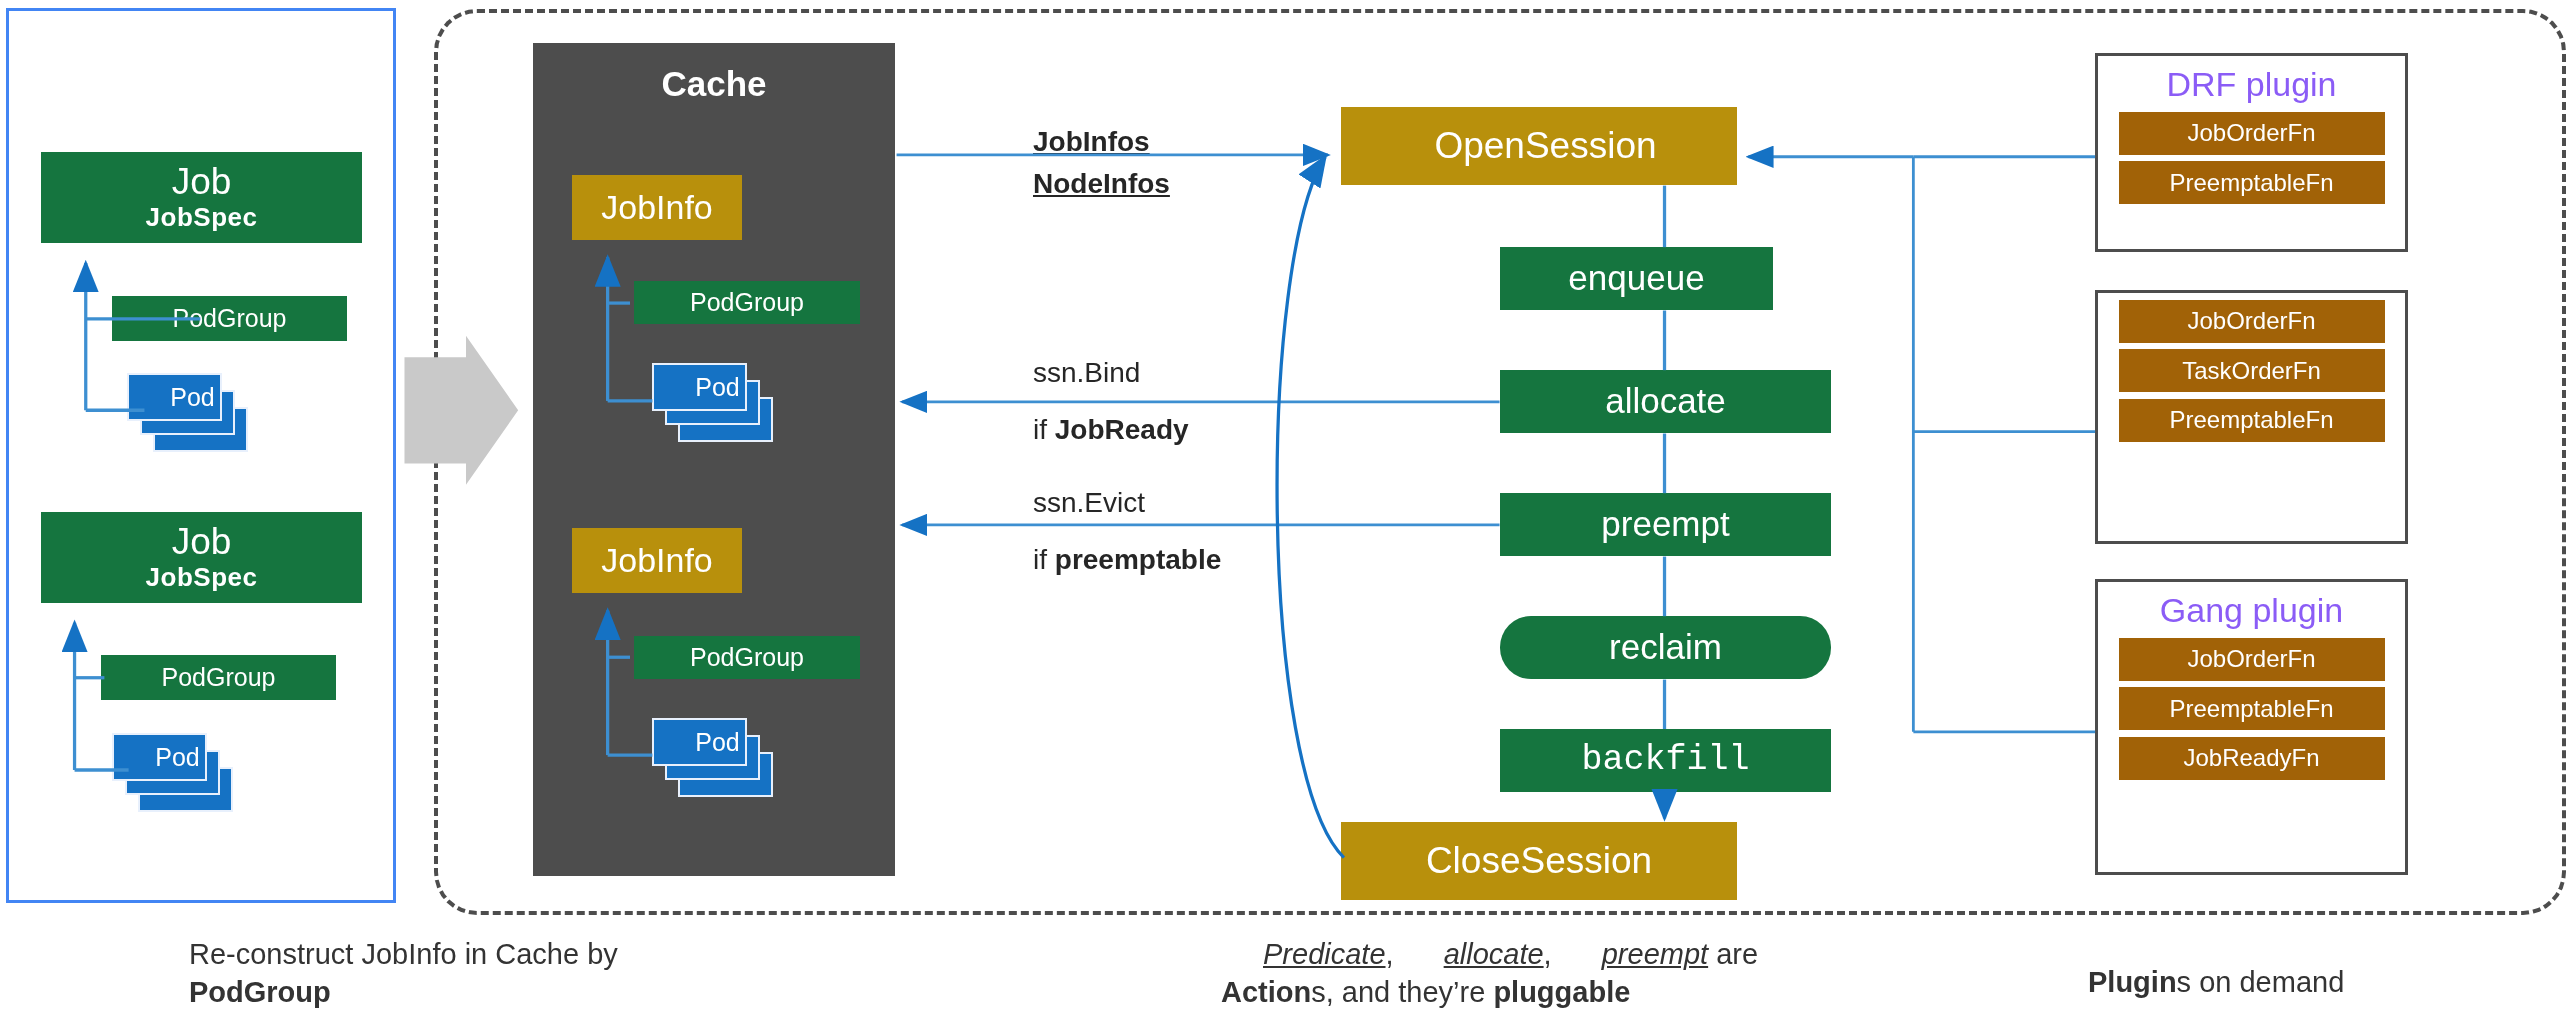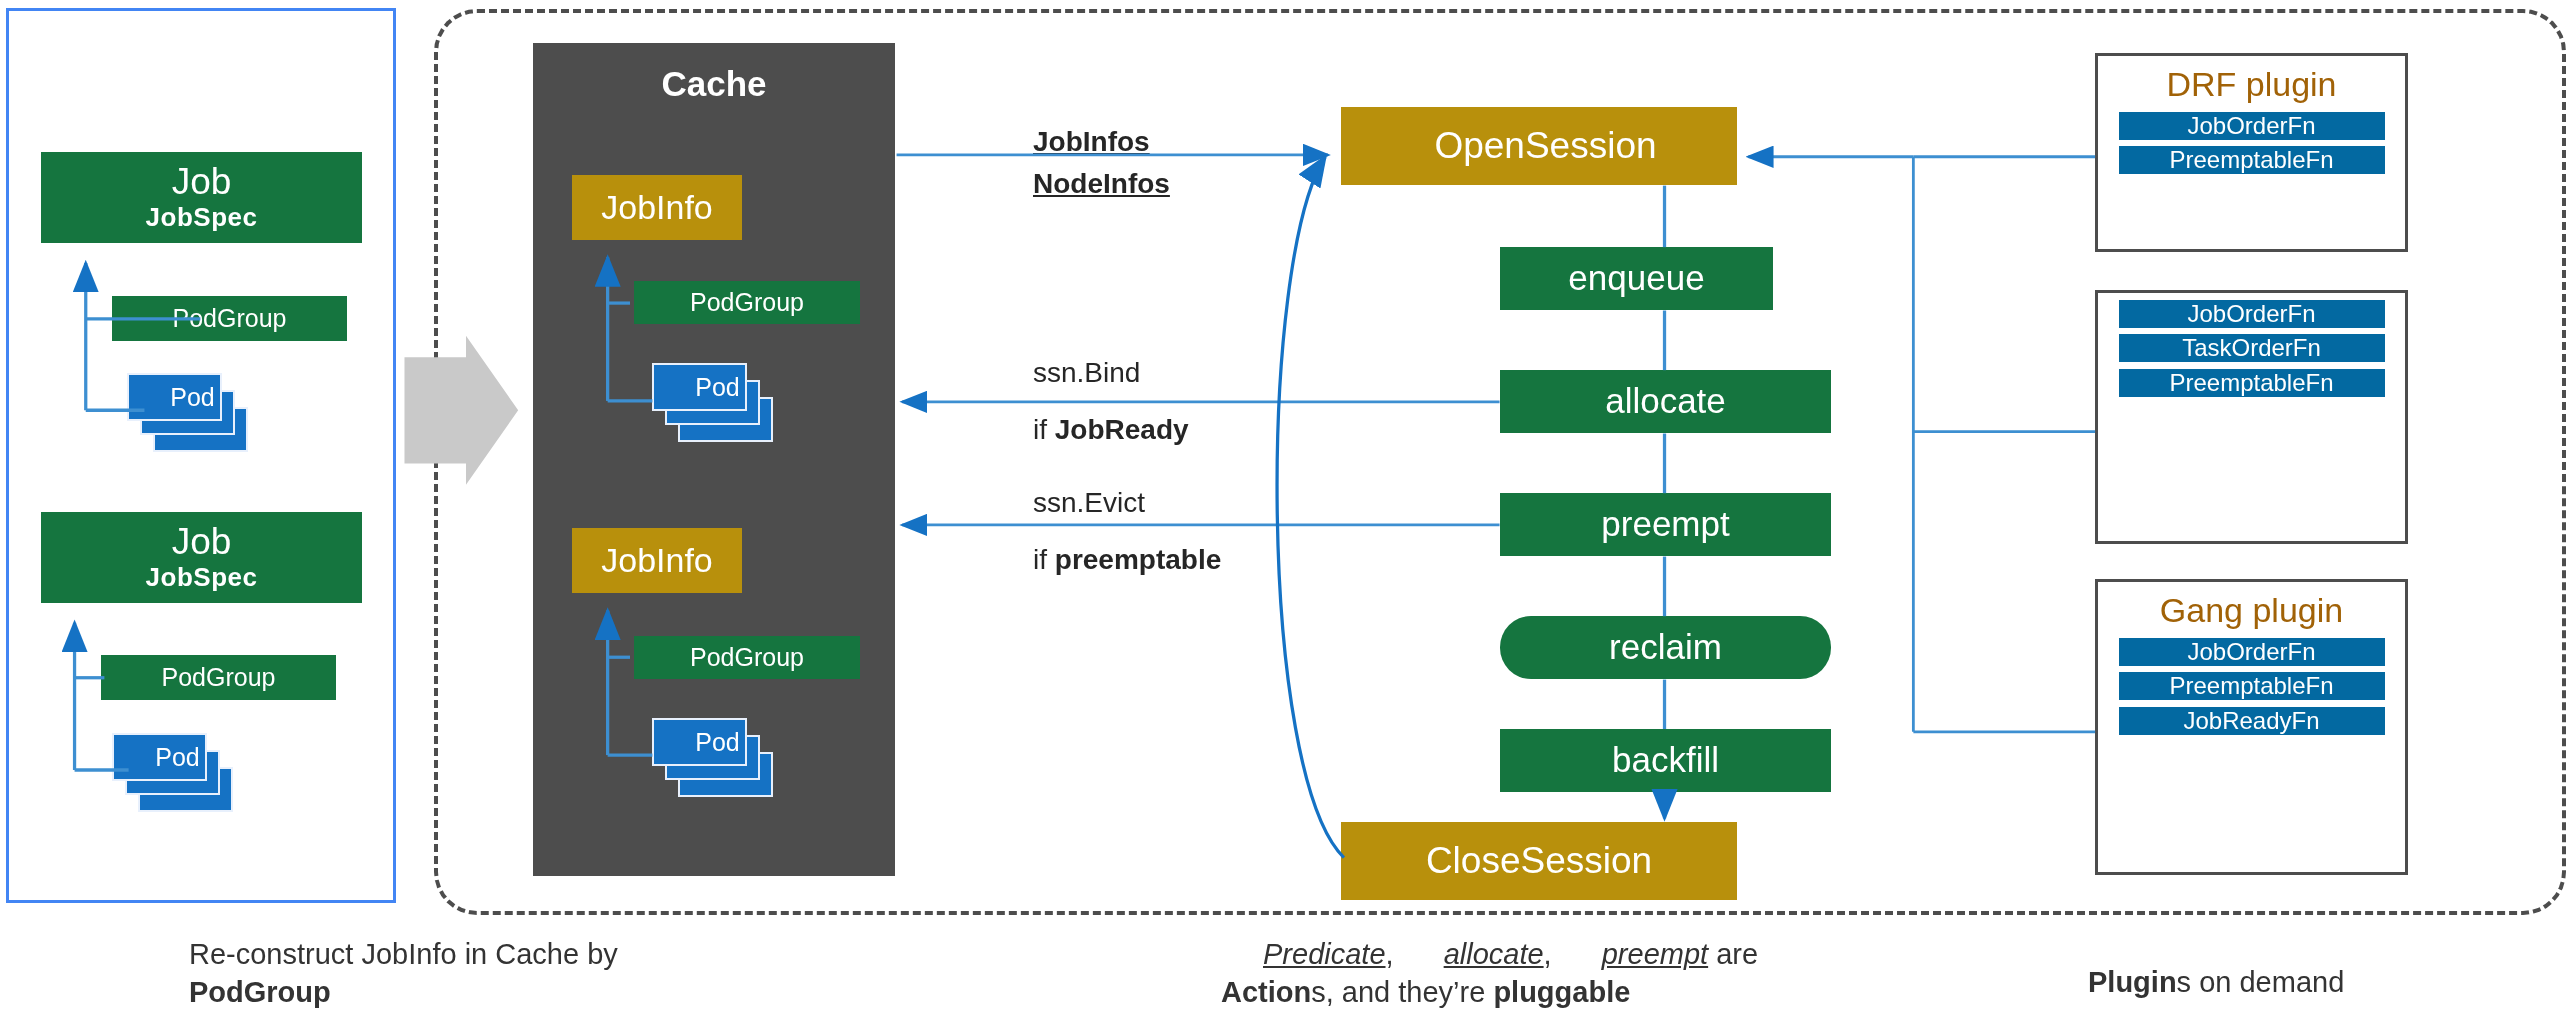--- a/index.html
+++ b/index.html
@@ -71,26 +71,26 @@
 
   
   .session-box { font-size: 37px; }
   .action-box  { font-size: 35px; }
 
   
   .plugin-card {
     background: #ffffff; border: 3.7px solid #4D4D4D;
   }
   .plugin-title {
-    text-align: center; color: #a16207; font-size: 34px;
+    text-align: center; color: #8b5cf6; font-size: 34px;
     margin-top: 9.3px; margin-bottom: 7.5px;
   }
   .plugin-fn {
-    margin: 6.5px 20.5px; height: 28px;
-    background: #0369a1; color: #ffffff;
+    margin: 6.5px 20.5px; height: 43px;
+    background: #a16207; color: #ffffff;
     display: flex; align-items: center; justify-content: center;
     font-size: 24px;
   }
 
   
   .edge-label { color: #262626; font-size: 28px; white-space: nowrap; }
   .edge-label.bold { font-weight: bold; text-decoration: underline; }
 
   
   .caption {
@@ -154,21 +154,21 @@
     <div class="sheet" style="left:13px; top:17px; width:95px; height:45px;"></div>
     <div class="sheet box pod-label" style="left:0px; top:0px; width:95px; height:48px;">Pod</div>
   </div>
 
   <div class="abs box gold session-box" style="left:1341px; top:107px; width:396px; height:78px;padding-left:13px;">OpenSession</div>
 
   <div class="abs box green action-box" style="left:1500px; top:247px; width:273px; height:63px;">enqueue</div>
   <div class="abs box green action-box" style="left:1500px; top:370px; width:331px; height:63px;">allocate</div>
   <div class="abs box green action-box" style="left:1500px; top:493px; width:331px; height:63px;">preempt</div>
   <div class="abs box green action-box" style="left:1500px; top:616px; width:331px; height:63px;border-radius:31px;">reclaim</div>
-  <div class="abs box green action-box" style="left:1500px; top:729px; width:331px; height:63px;">backfill</div>
+  <div class="abs box green action-box" style="left:1500px; top:729px; width:331px; height:63px;font-family:Liberation Mono, monospace;">backfill</div>
 
   <div class="abs box gold session-box" style="left:1341px; top:822px; width:396px; height:78px;">CloseSession</div>
 
   <div class="abs edge-label bold" style="left:1033px; top:126px;">JobInfos</div>
   <div class="abs edge-label bold" style="left:1033px; top:168px;">NodeInfos</div>
 
   <div class="abs edge-label" style="left:1033px; top:357px;">ssn.Bind</div>
   <div class="abs edge-label" style="left:1033px; top:414px;">
     <span>if </span><b>JobReady</b>
   </div>

